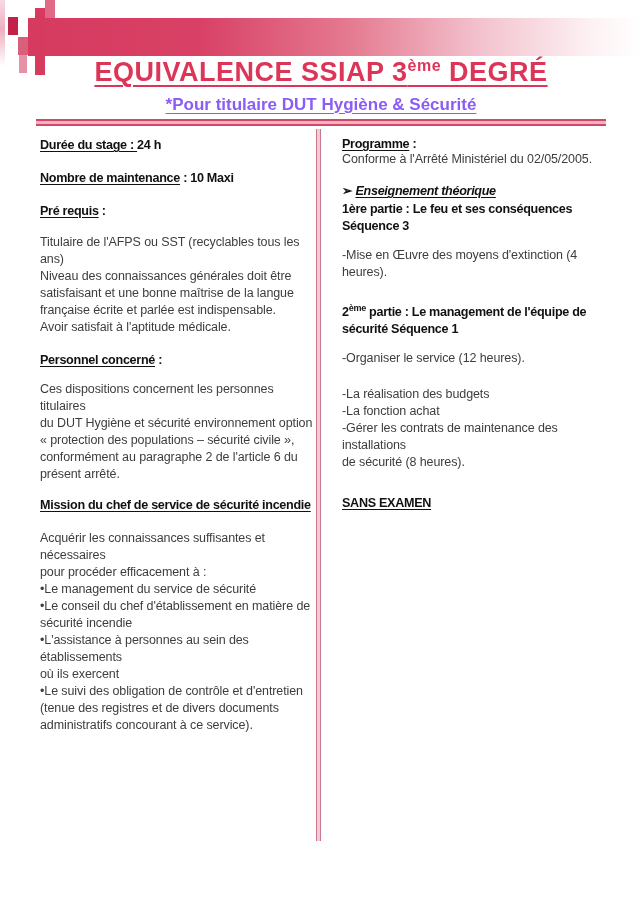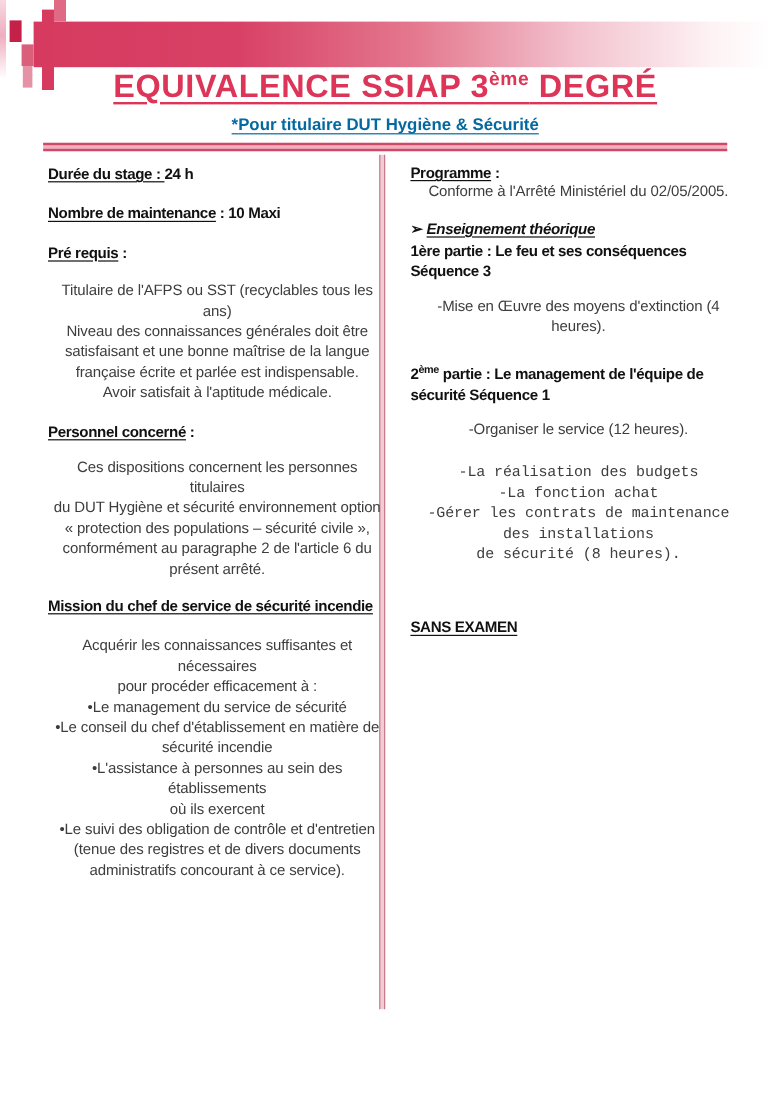--- a/index.html
+++ b/index.html
@@ -29,46 +29,46 @@
     font-size:27px;font-weight:700;letter-spacing:.5px;
     color:#dd3558;
     text-decoration:underline;
     text-decoration-thickness:2px;
     text-underline-offset:4px;
     white-space:nowrap;
   }
   #page-title sup{font-size:16px;}
   #subtitle-wrap{position:absolute;left:0;top:95px;width:642px;text-align:center;}
   #page-subtitle{
-    font-size:14px;font-weight:700;color:#0369a1;
+    font-size:17px;font-weight:700;color:#8b5cf6;
     text-decoration:underline;text-underline-offset:3px;
   }
 
   
   #double-rule{
     position:absolute;left:36px;top:119px;width:570px;height:3px;
     background:#efb3c0;
     border-top:2px solid #cf4868;border-bottom:2px solid #cf4868;
   }
   #column-divider{
     position:absolute;left:316px;top:129px;width:3px;height:712px;
     background:#f0ccd5;
     border-left:1.5px solid #c9798e;border-right:1.5px solid #c9798e;
   }
 
   
   #left-col{position:absolute;left:40px;top:137px;width:282px;}
   #right-col{position:absolute;left:342px;top:137px;width:280px;}
-  .txt{font-size:12.5px;line-height:17px;letter-spacing:-0.1px;white-space:pre-line;text-align:center;}
+  .txt{font-size:12.5px;line-height:17px;letter-spacing:-0.1px;white-space:pre-line;}
   .hd{font-size:12.6px;line-height:17px;font-weight:700;color:#111;letter-spacing:-0.3px;white-space:pre-line;}
   .u{text-decoration:underline;text-underline-offset:2px;}
   .it{font-style:italic;}
   .mb12{margin-bottom:12px;} .mb13{margin-bottom:1px;}
   .mb14{margin-bottom:14px;} .mb16{margin-bottom:16px;}
-  .mb19{margin-bottom:19px;} .mb44{margin-bottom:44px;font-family:Liberation Mono, monospace;}
+  .mb19{margin-bottom:19px;} .mb44{margin-bottom:24px;}
   .tight{line-height:15px;}
   sup{font-size:9px;}
 
   
   #page-number{
     position:absolute;left:577px;top:912px;
     font-size:14px;font-weight:700;color:#111;
   }
 </style>
 </head>

